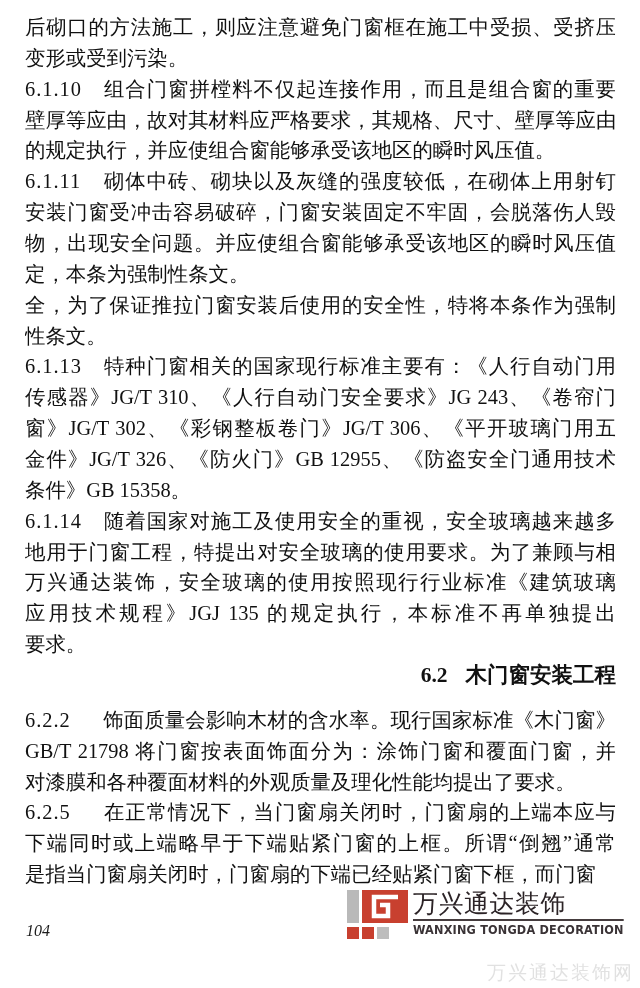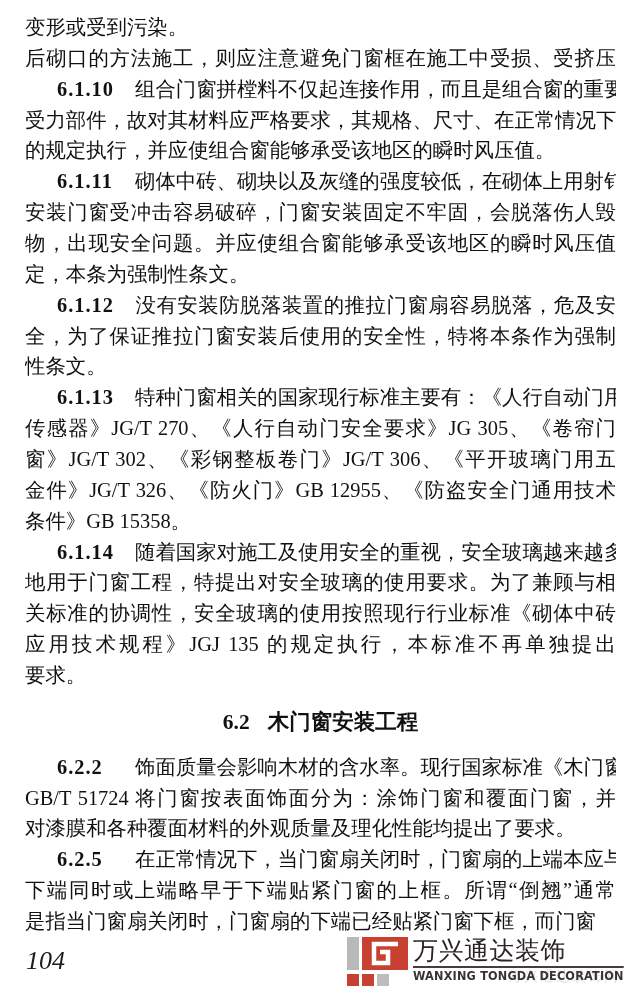--- a/index.html
+++ b/index.html
@@ -23,46 +23,44 @@
     overflow:hidden;
     text-align:justify;
     text-align-last:justify;
   }
   .line.last{
     text-align-last:left;
   }
   .pnum{
     display:inline-block;
     width:78px;
-    font-weight:bold;
+    font-weight:normal;
     letter-spacing:1px;
-    margin-left:32px;
   }
   .heading{
-    margin-top:16px;
     margin-bottom:14px;
-    text-align:center;
+    text-align:right;
     font-weight:bold;
     font-size:21.5px;
     line-height:30.86px;
     height:30.86px;
   }
   .hgap{display:inline-block;width:18px;}
   .footer{
     position:relative;
     margin-top:0px;
     display:flex;
     justify-content:space-between;
     align-items:flex-start;
     padding:0 12px 0 26px;
   }
   .pageno{
     font-style:italic;
-    font-size:26px;
-    margin-top:9px;
+    font-size:16px;
+    margin-top:32px;
     color:#1c1c1c;
   }
   .logo{
     display:flex;
     align-items:flex-start;
     gap:4px;
     position:relative;
     z-index:1;
   }
   .logo-icon{
@@ -94,80 +92,79 @@
     color:#3a3336;
     border-top:2.5px solid #453c3e;
     margin-top:2px;
     padding-top:1.5px;
     white-space:nowrap;
     transform:scaleX(0.98);
     transform-origin:left;
   }
   .ghost{
     position:absolute;
-    right:20px;
+    right:6px;
     bottom:2px;
     z-index:0;
     font-family:"DejaVu Sans","Liberation Sans",sans-serif;
-    font-size:14px;
+    font-size:19px;
     color:#bdbdbd;
     opacity:0.45;
     letter-spacing:2px;
     white-space:nowrap;
   }
 </style>
 </head>
 <body>
 
 <div class="content">
   <div id="paras-before">
       <div class="para">
+        <div class="line">后砌口的方法施工，则应注意避免门窗框在施工中受损、受挤压</div>
         <div class="line last">变形或受到污染。</div>
-        <div class="line">后砌口的方法施工，则应注意避免门窗框在施工中受损、受挤压</div>
       </div>
       <div class="para">
         <div class="line"><b class="pnum">6.1.10</b>组合门窗拼樘料不仅起连接作用，而且是组合窗的重要</div>
-        <div class="line">受力部件，故对其材料应严格要求，其规格、尺寸、在正常情况下</div>
+        <div class="line">壁厚等应由，故对其材料应严格要求，其规格、尺寸、壁厚等应由</div>
         <div class="line last">的规定执行，并应使组合窗能够承受该地区的瞬时风压值。</div>
       </div>
       <div class="para">
         <div class="line"><b class="pnum">6.1.11</b>砌体中砖、砌块以及灰缝的强度较低，在砌体上用射钉</div>
         <div class="line">安装门窗受冲击容易破碎，门窗安装固定不牢固，会脱落伤人毁</div>
         <div class="line">物，出现安全问题。并应使组合窗能够承受该地区的瞬时风压值</div>
         <div class="line last">定，本条为强制性条文。</div>
       </div>
       <div class="para">
-        <div class="line"><b class="pnum">6.1.12</b>没有安装防脱落装置的推拉门窗扇容易脱落，危及安</div>
         <div class="line">全，为了保证推拉门窗安装后使用的安全性，特将本条作为强制</div>
         <div class="line last">性条文。</div>
       </div>
       <div class="para">
         <div class="line"><b class="pnum">6.1.13</b>特种门窗相关的国家现行标准主要有：《人行自动门用</div>
-        <div class="line">传感器》JG/T 270、《人行自动门安全要求》JG 305、《卷帘门</div>
+        <div class="line">传感器》JG/T 310、《人行自动门安全要求》JG 243、《卷帘门</div>
         <div class="line">窗》JG/T 302、《彩钢整板卷门》JG/T 306、《平开玻璃门用五</div>
         <div class="line">金件》JG/T 326、《防火门》GB 12955、《防盗安全门通用技术</div>
         <div class="line last">条件》GB 15358。</div>
       </div>
       <div class="para">
         <div class="line"><b class="pnum">6.1.14</b>随着国家对施工及使用安全的重视，安全玻璃越来越多</div>
         <div class="line">地用于门窗工程，特提出对安全玻璃的使用要求。为了兼顾与相</div>
-        <div class="line">关标准的协调性，安全玻璃的使用按照现行行业标准《砌体中砖</div>
+        <div class="line">万兴通达装饰，安全玻璃的使用按照现行行业标准《建筑玻璃</div>
         <div class="line">应用技术规程》JGJ 135 的规定执行，本标准不再单独提出</div>
         <div class="line last">要求。</div>
       </div>
     </div>
 
   <div class="heading">
     <b>6.2</b><span class="hgap"></span><b>木门窗安装工程</b>
   </div>
 
   <div id="paras-after">
       <div class="para">
         <div class="line"><b class="pnum">6.2.2</b>饰面质量会影响木材的含水率。现行国家标准《木门窗》</div>
-        <div class="line">GB/T 51724 将门窗按表面饰面分为：涂饰门窗和覆面门窗，并</div>
+        <div class="line">GB/T 21798 将门窗按表面饰面分为：涂饰门窗和覆面门窗，并</div>
         <div class="line last">对漆膜和各种覆面材料的外观质量及理化性能均提出了要求。</div>
       </div>
       <div class="para">
         <div class="line"><b class="pnum">6.2.5</b>在正常情况下，当门窗扇关闭时，门窗扇的上端本应与</div>
         <div class="line">下端同时或上端略早于下端贴紧门窗的上框。所谓“倒翘”通常</div>
         <div class="line last">是指当门窗扇关闭时，门窗扇的下端已经贴紧门窗下框，而门窗</div>
       </div>
     </div>
 </div>
 

